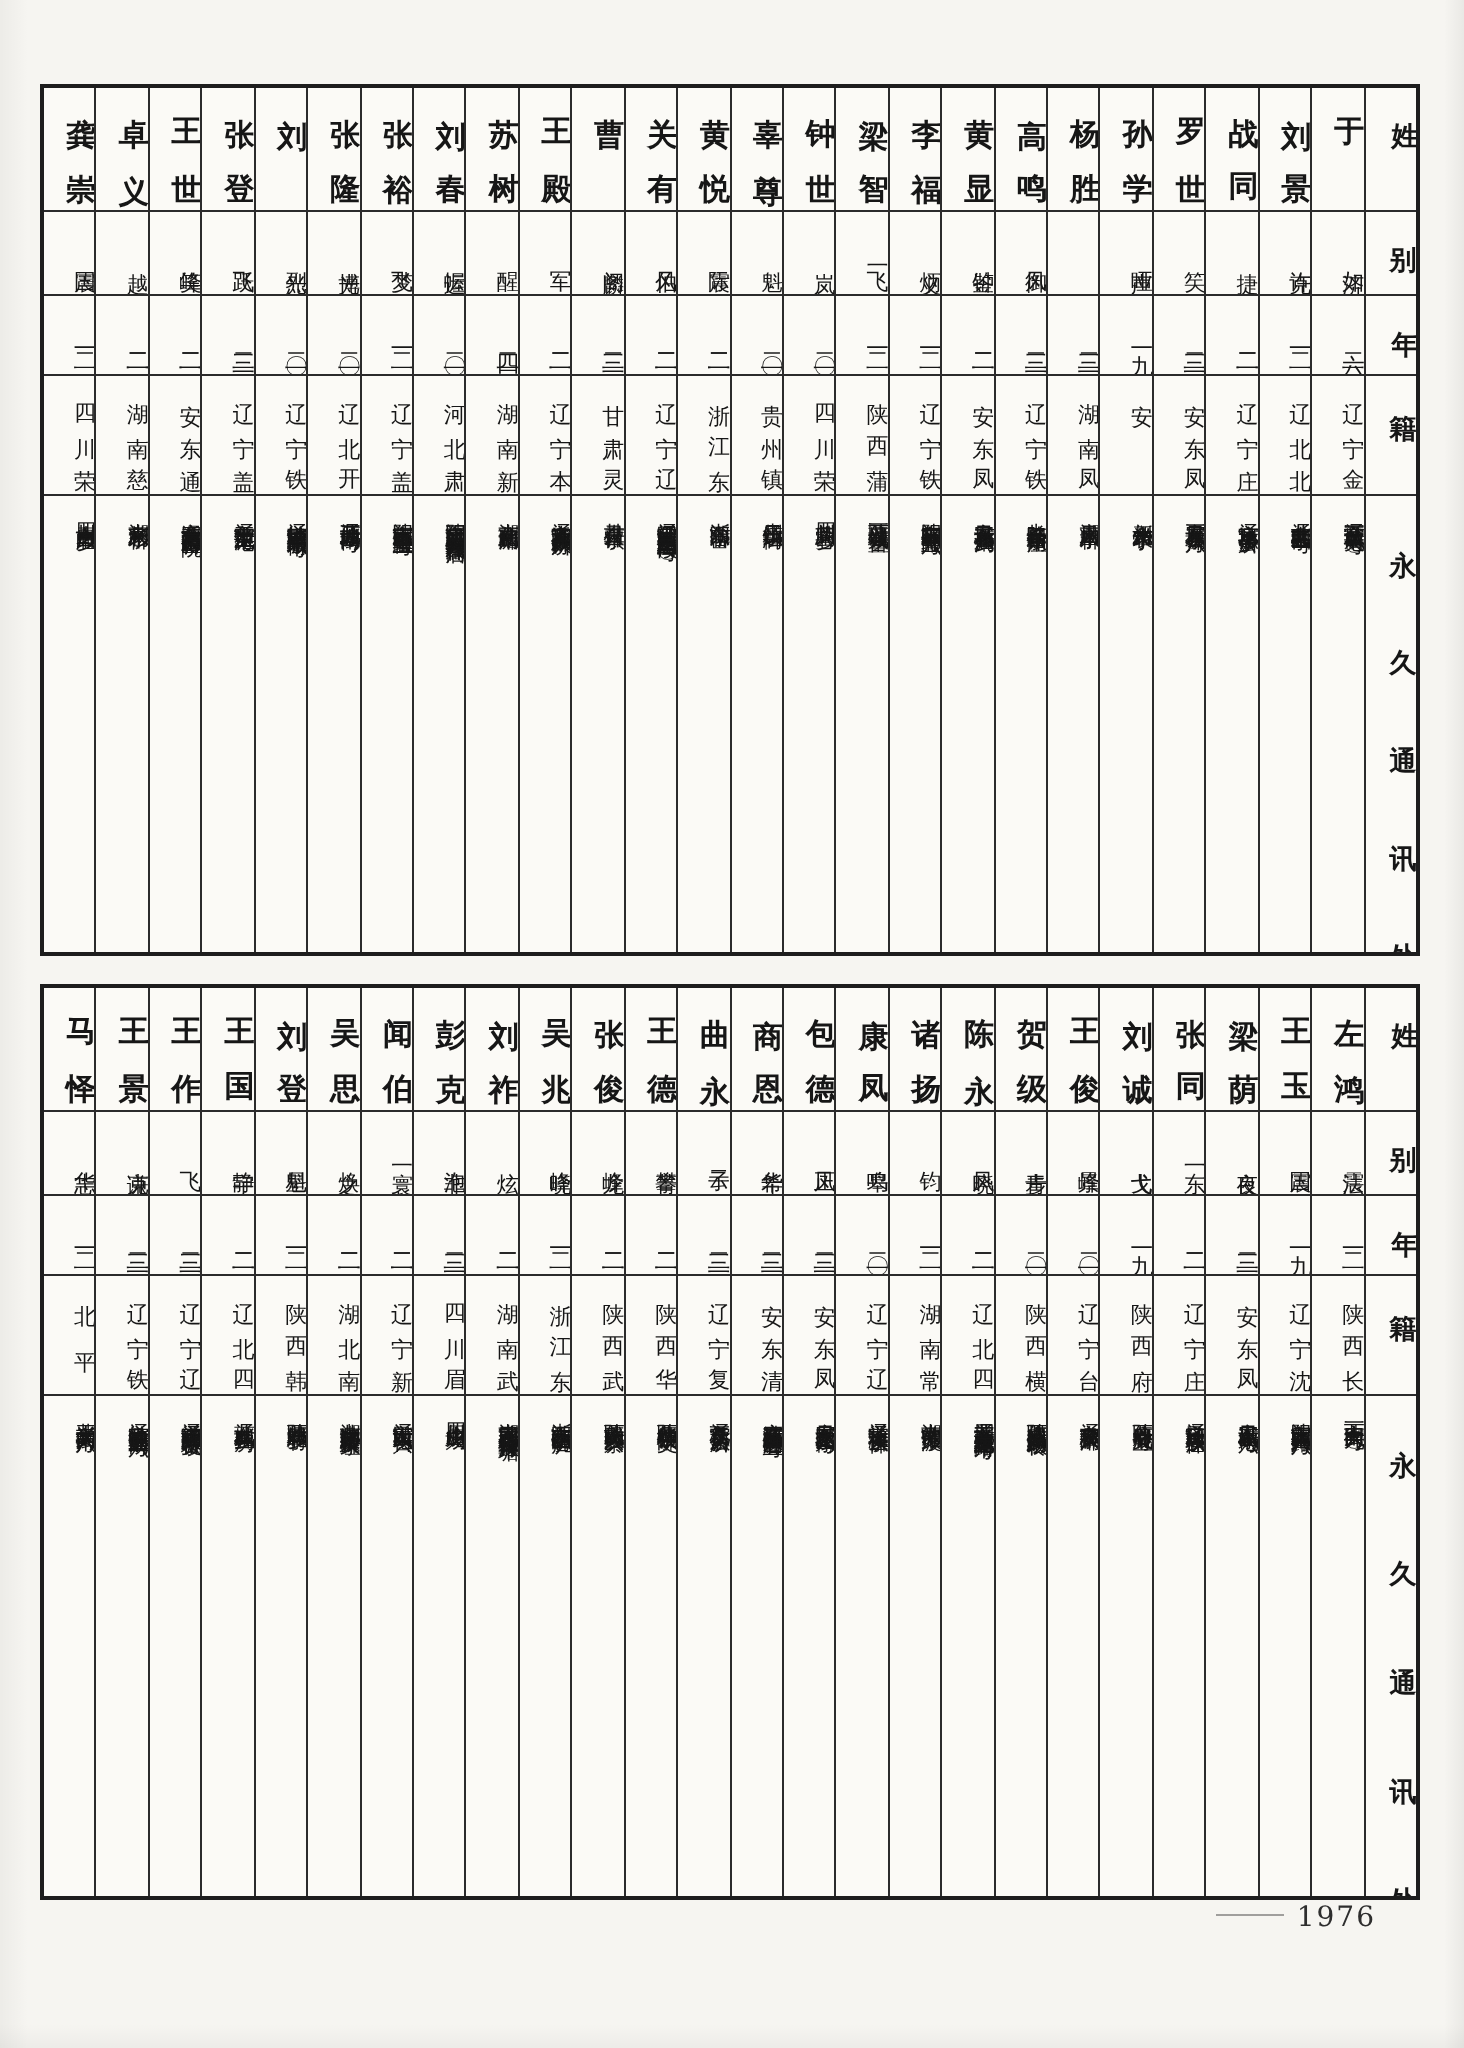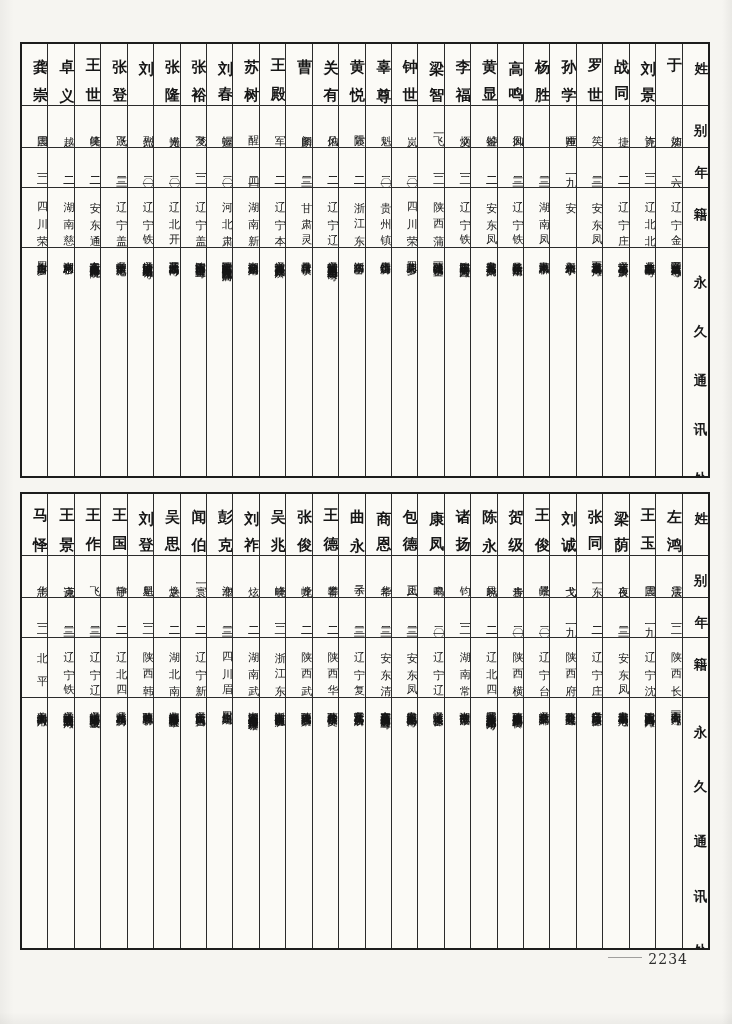--- a/index.html
+++ b/index.html
@@ -425,13 +425,13 @@
     </div>
     <div class="col">
       <div class="cell r-name">马怿庭</div>
       <div class="cell r-alias">志华</div>
       <div class="cell r-age">二一</div>
       <div class="cell r-native">北平市</div>
       <div class="cell r-addr">北平崇文门内大街十八号</div>
     </div>
   </div>
 
-<div class="page-number">2234</div>
+<div class="page-number">1976</div>
 
 </body></html>

